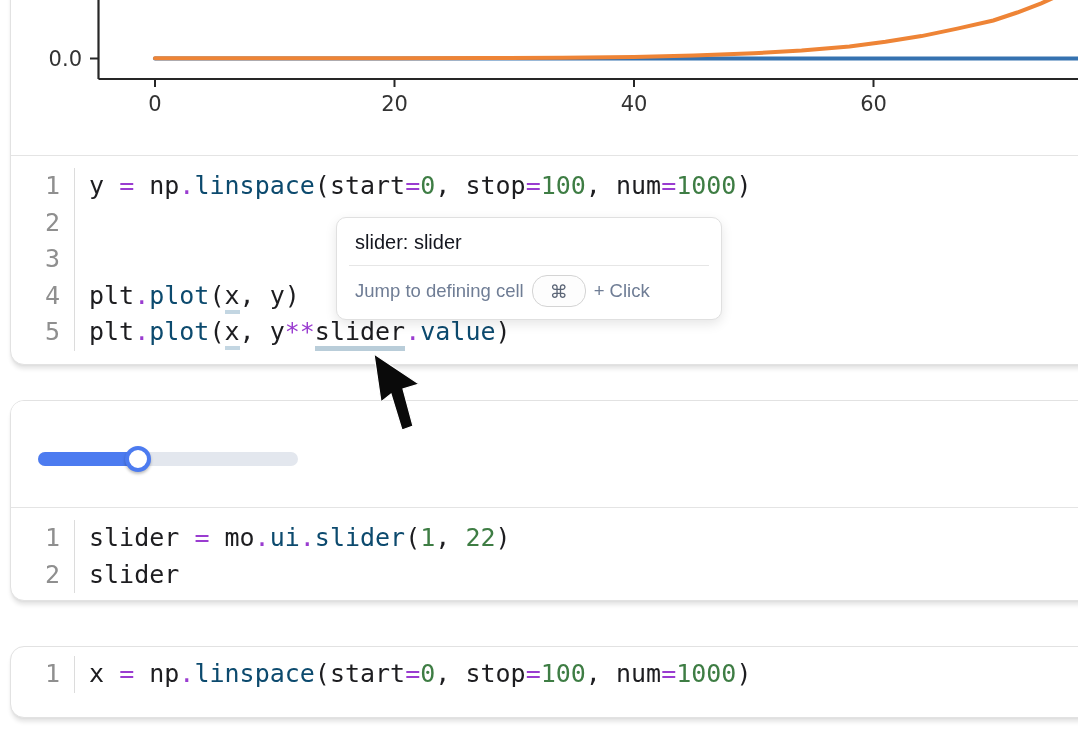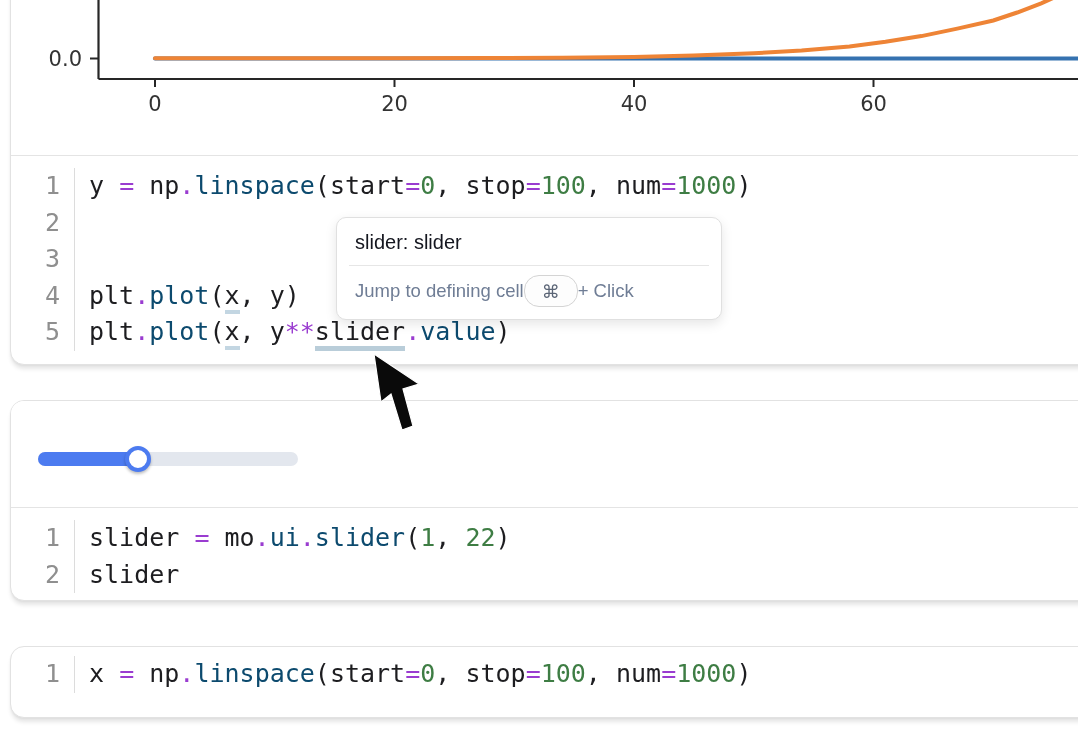--- a/index.html
+++ b/index.html
@@ -58,21 +58,21 @@
     position:absolute;left:316px;top:217px;width:386px;z-index:20;
     background:#fff;border:1px solid #e0e0e0;border-radius:10px;
     box-shadow:0 4px 12px rgba(0,0,0,0.10);box-sizing:border-box;margin-left:20px;
   }
   .tooltip-title{
     padding:13px 18px 11px 18px;font-size:20px;color:#14161f;
   }
   .tooltip-divider{border-top:1px solid #e6e6e6;margin:0 12px;}
   .tooltip-hint{
     padding:9px 14px 12px 18px;font-size:18.5px;color:#6f7d95;
-    display:flex;align-items:center;
+    display:flex;align-items:center;gap:8px;
   }
   .kbd-badge{
     display:inline-flex;align-items:center;justify-content:center;
     min-width:52px;height:30px;border:1.5px solid #d4d4d4;border-radius:15px;
     background:#fdfdfd;color:#5b6576;font-size:18px;
     font-family:"DejaVu Sans",sans-serif;
   }
   #cursor{position:absolute;left:0;top:0;z-index:30;pointer-events:none;}
   .chart-svg{position:absolute;left:0;top:0;}
   .chart-tick-label{

